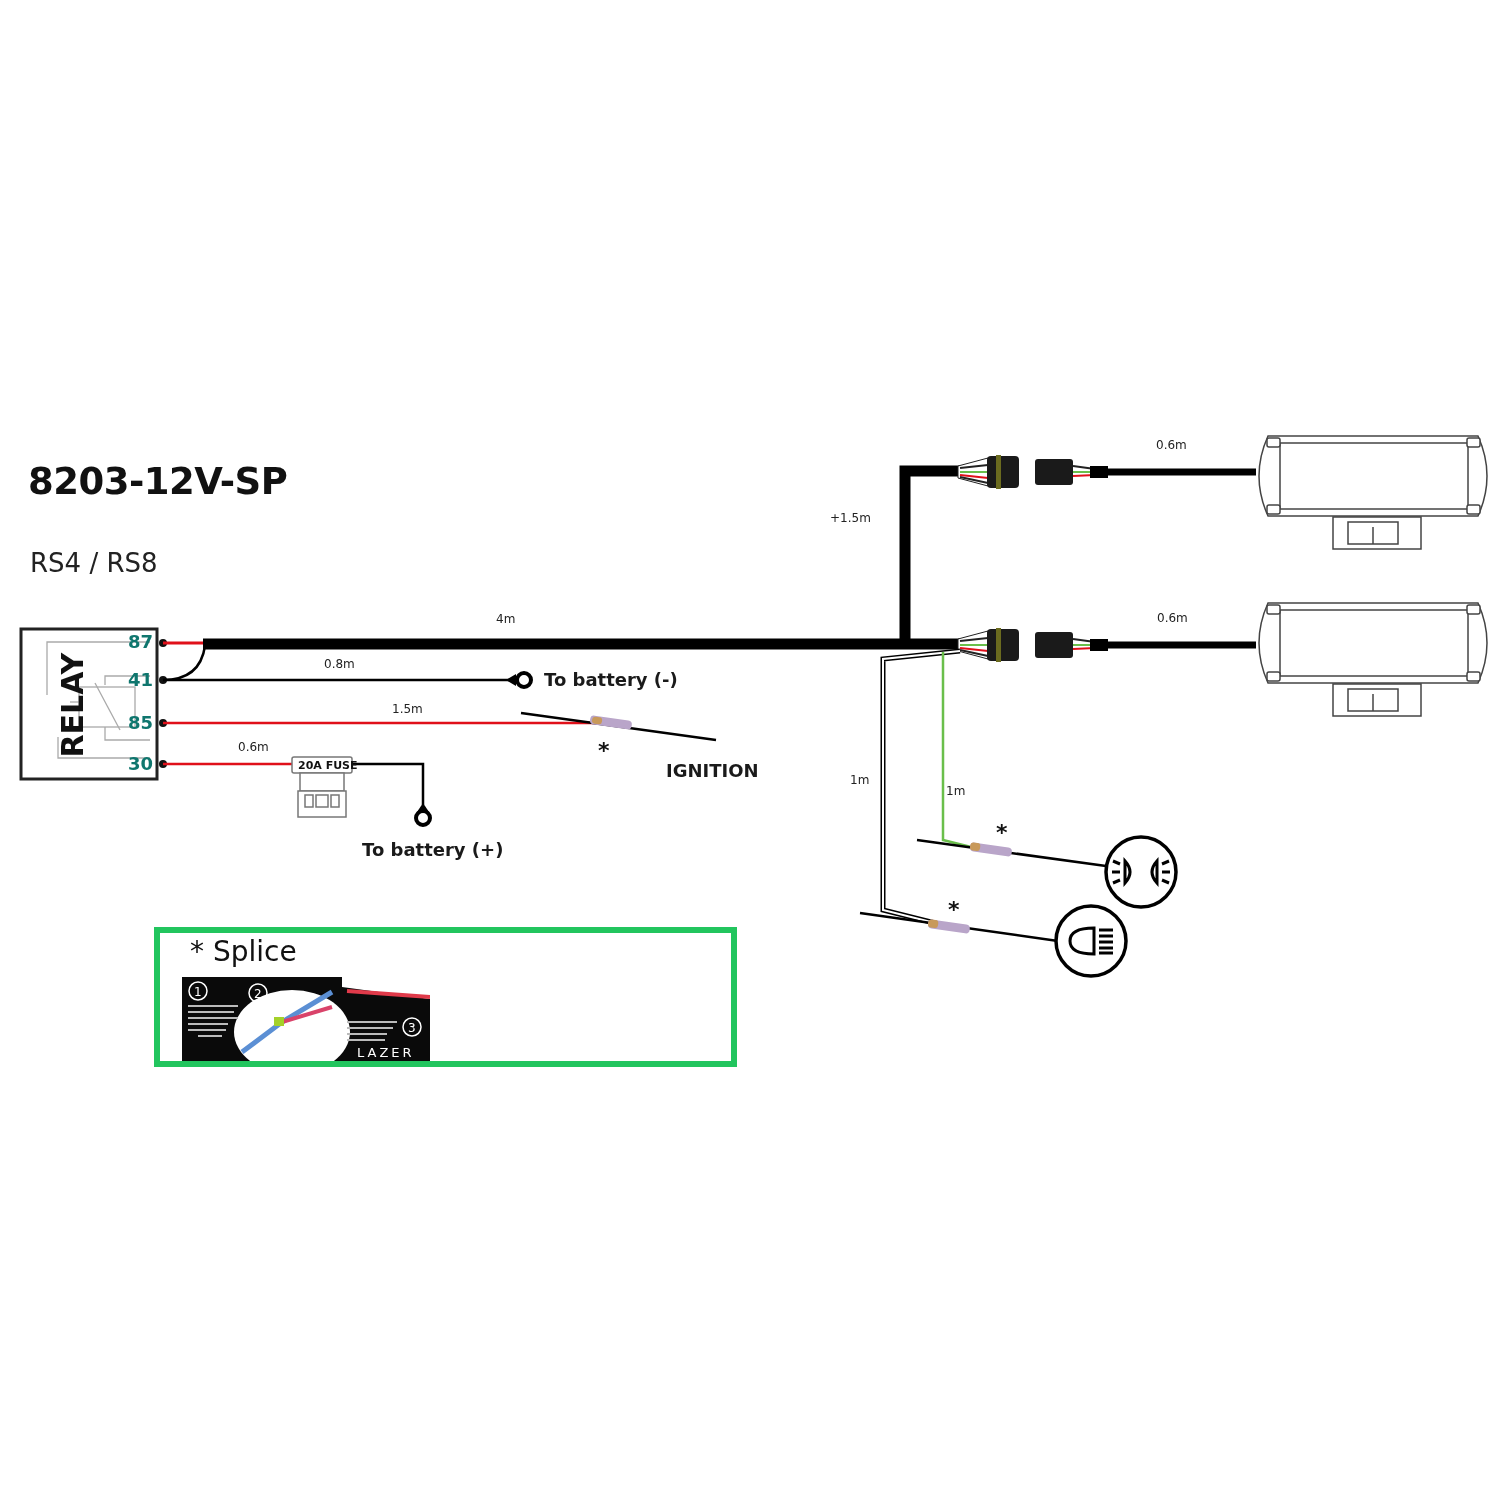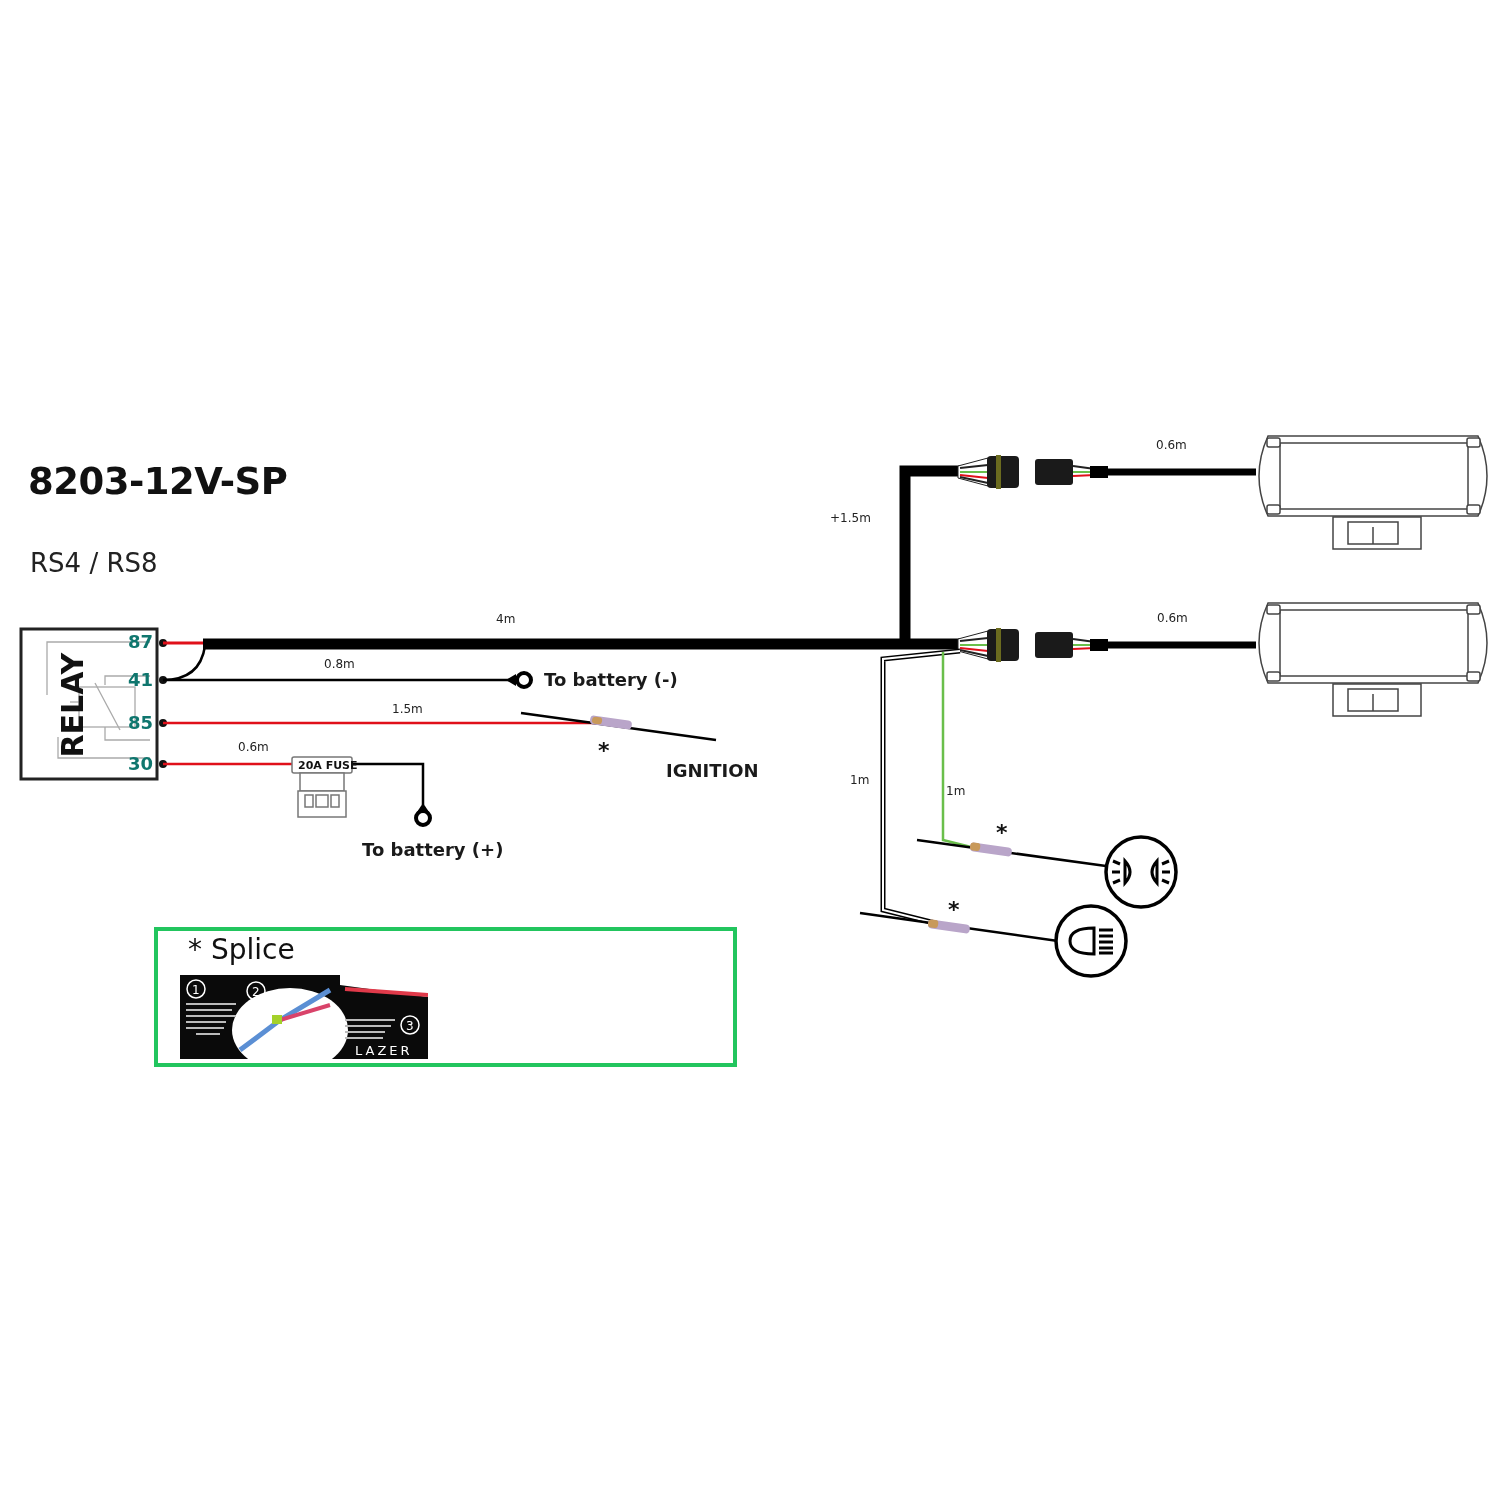--- a/index.html
+++ b/index.html
@@ -5,21 +5,21 @@
   html, body { margin: 0; padding: 0; background: #ffffff; }
   body { width: 1500px; height: 1500px; position: relative; overflow: hidden; font-family: "Liberation Sans", "DejaVu Sans", sans-serif; color: #111; }
   svg.diagram { position: absolute; left: 0; top: 0; width: 1500px; height: 1500px; }
   .title { position: absolute; left: 28px; top: 460px; font-size: 37px; font-weight: bold; letter-spacing: -0.5px; font-family: "DejaVu Sans", sans-serif; }
   .subtitle { position: absolute; left: 30px; top: 528px; font-size: 26px; color: #222; font-family: "DejaVu Sans", sans-serif; margin-top: 20px; }
   .lbl { position: absolute; font-size: 12px; color: #222; font-family: "DejaVu Sans", sans-serif; white-space: nowrap; }
   .lbl-bold { position: absolute; font-size: 18px; font-weight: bold; color: #1a1a1a; font-family: "DejaVu Sans", sans-serif; white-space: nowrap; }
   .pin { position: absolute; font-size: 18px; font-weight: bold; color: #0f766e; font-family: "DejaVu Sans", sans-serif; }
   .relay-label { position: absolute; left: 22px; top: 690px; transform: rotate(-90deg); transform-origin: center; font-size: 30px; font-weight: bold; font-family: "DejaVu Sans", sans-serif; width: 100px; text-align: center; }
   .star { position: absolute; font-size: 22px; font-weight: bold; font-family: "DejaVu Sans", sans-serif; }
-  .splice-box { position: absolute; left: 154px; top: 927px; width: 583px; height: 140px; border: 4px solid #22c55e; box-sizing: border-box; background: #fff; }
+  .splice-box { position: absolute; left: 154px; top: 927px; width: 583px; height: 140px; border: 6px solid #22c55e; box-sizing: border-box; background: #fff; }
   .splice-title { position: absolute; left: 30px; top: 2px; font-size: 28px; font-family: "DejaVu Sans", sans-serif; color: #111; }
   .splice-photo { position: absolute; left: 22px; top: 44px; width: 248px; height: 84px; background: #0a0a0a; overflow: hidden; }
   .fuse-text { position: absolute; left: 298px; top: 759px; font-size: 11px; font-weight: bold; font-family: "DejaVu Sans", sans-serif; }
 </style>
 </head>
 <body>
 
 <div class="title">8203-12V-SP</div>
 <div class="subtitle">RS4 / RS8</div>
 

